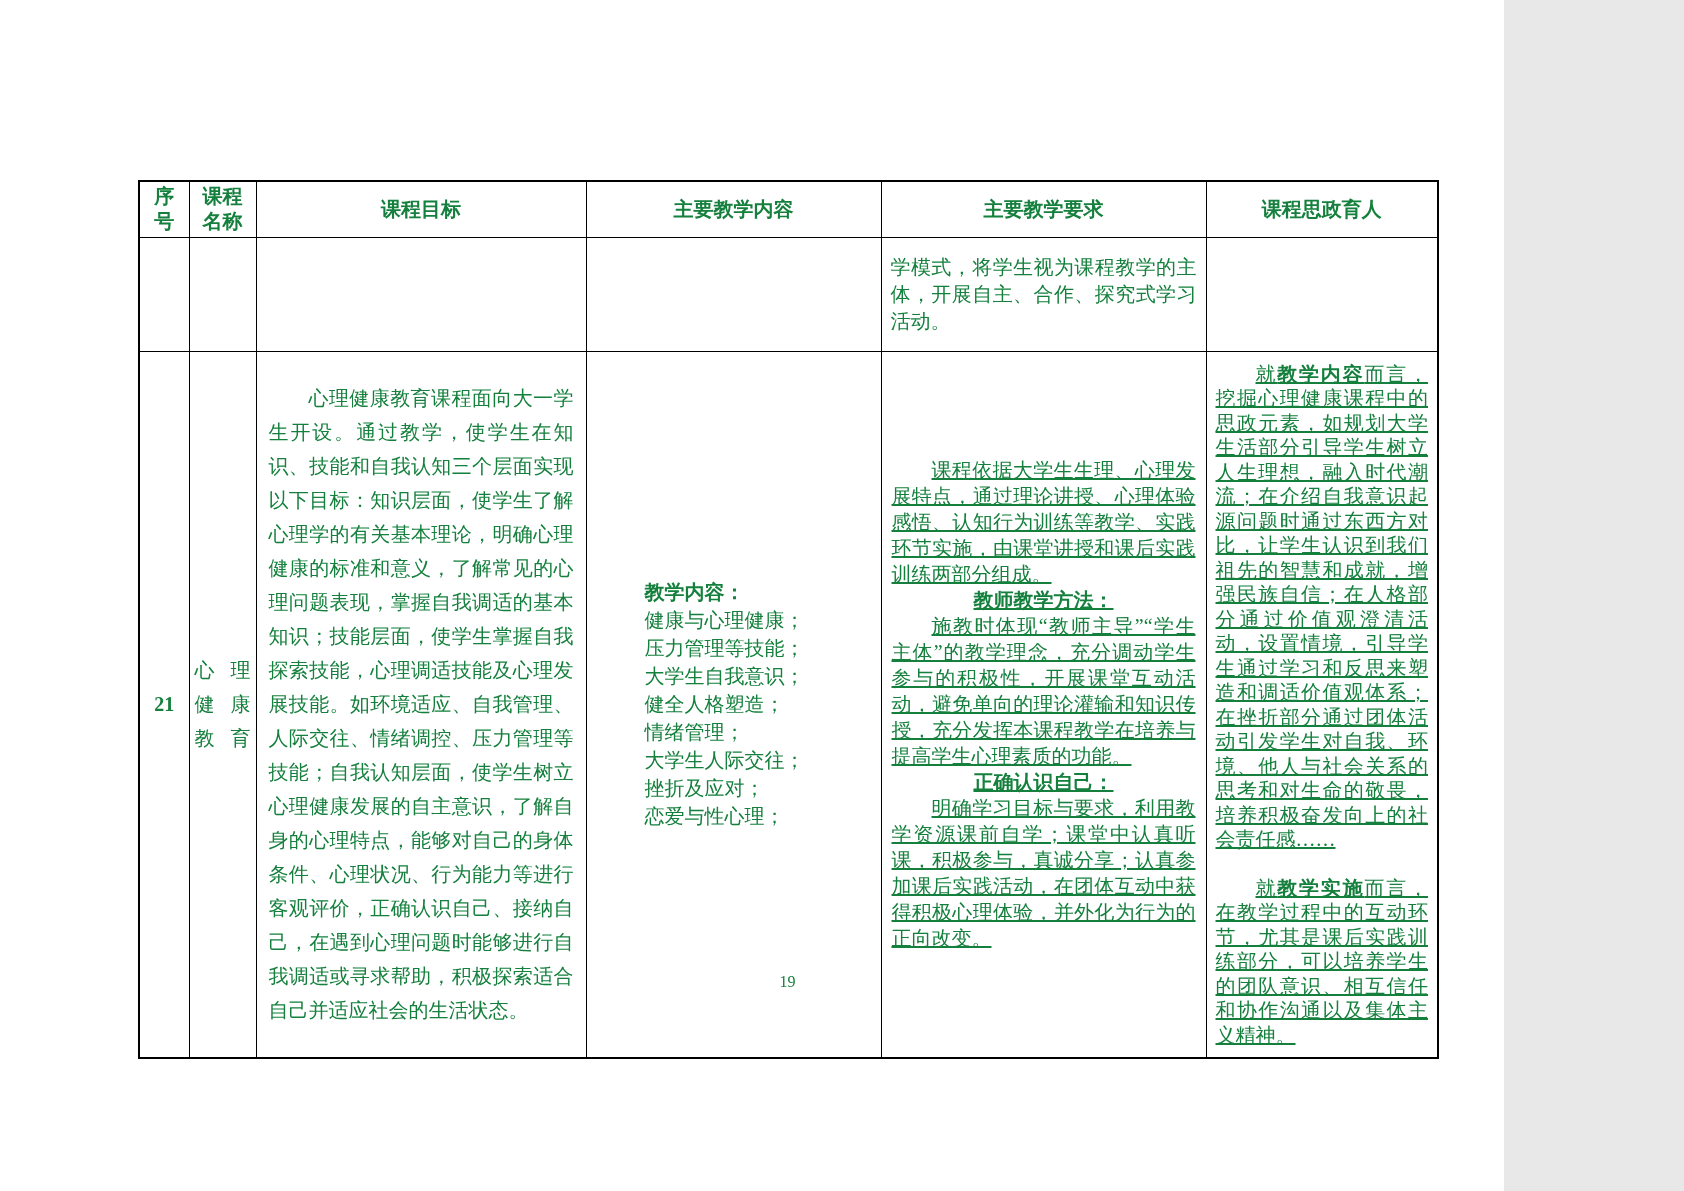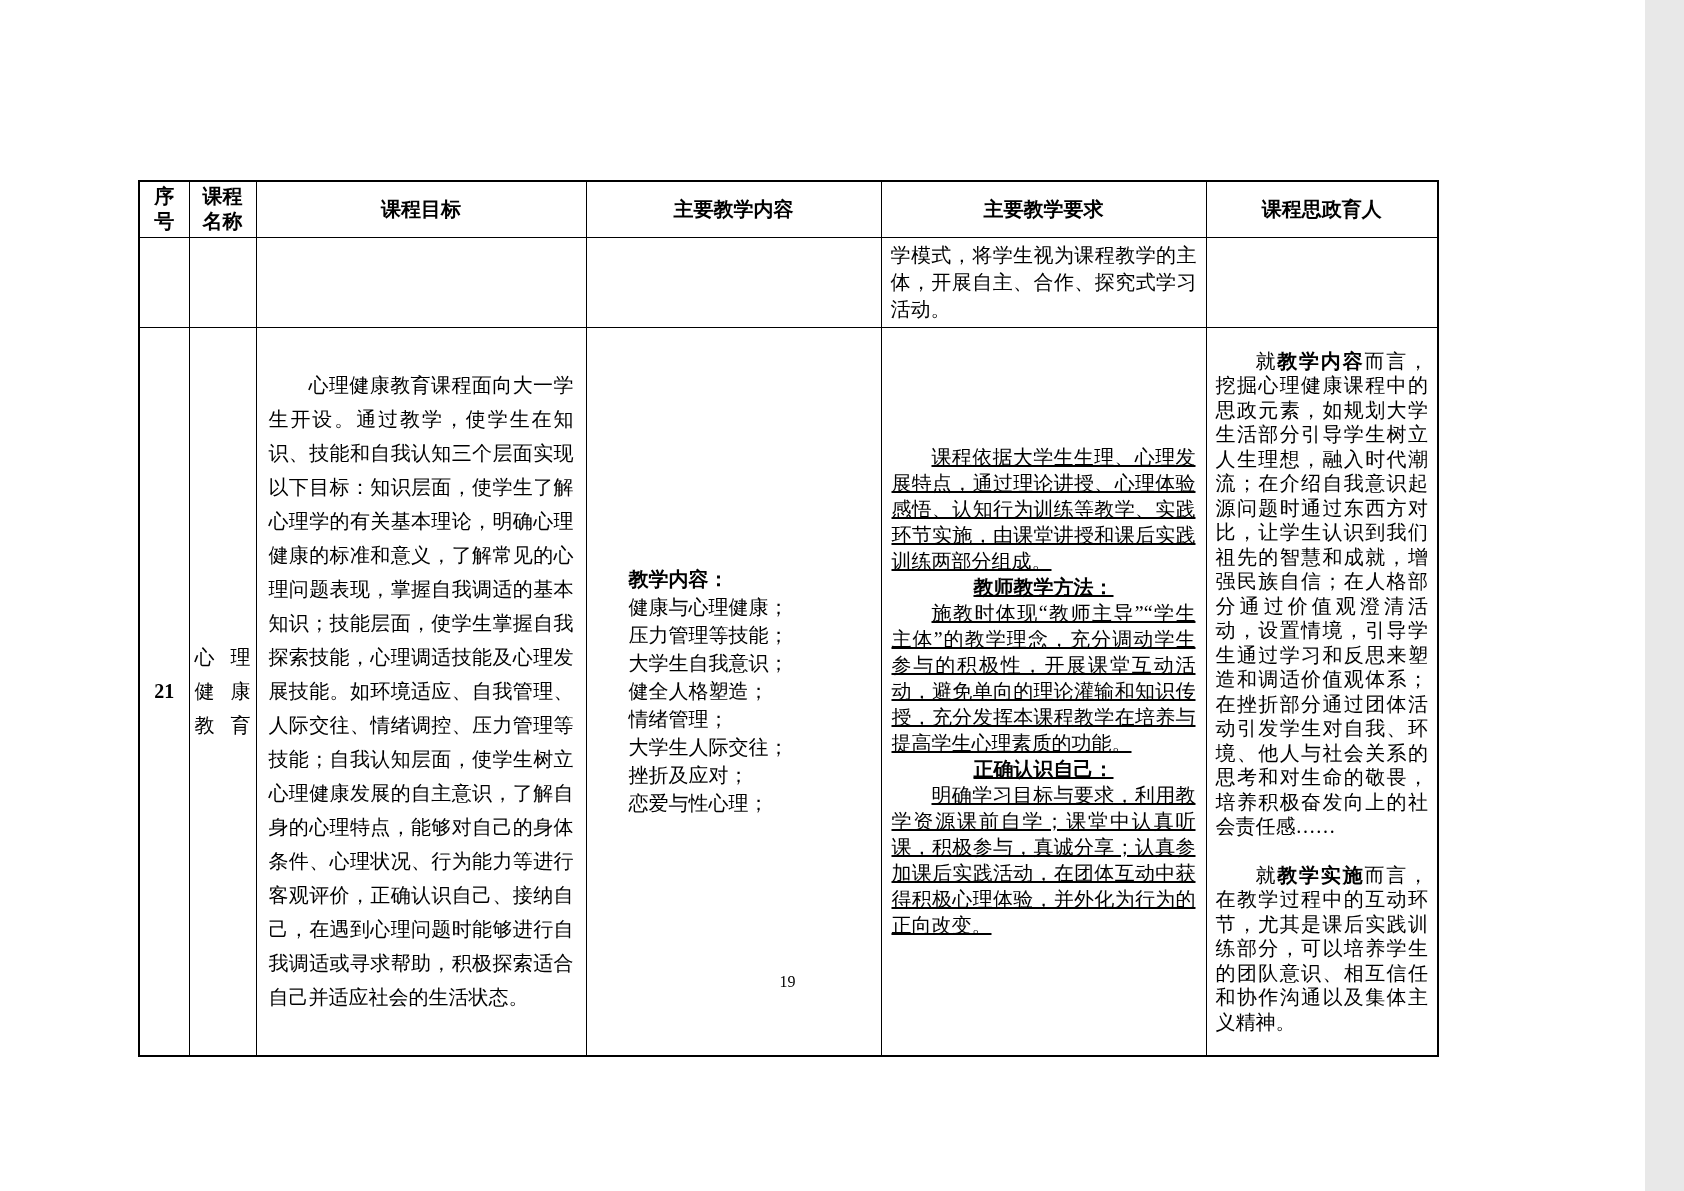--- a/index.html
+++ b/index.html
@@ -1,21 +1,21 @@
 <!DOCTYPE html>
 <html><head>
 <meta charset="utf-8">
 <style>
   html,body { margin:0; padding:0; background:#e8e8e8; }
   .page {
     position:relative;
-    width:1645px; height:1191px;
+    width:1504px; height:1191px;
     background:#ffffff;
     font-family:"Liberation Serif","DejaVu Serif",serif;
-    color:#000000;
+    color:#15803d;
     overflow:hidden;
   }
   table.course {
     position:absolute; left:138px; top:180px;
     width:1299px;
     border-collapse:collapse;
     table-layout:fixed;
   }
   table.course, table.course td, table.course th {
     border:1.5px solid #000;
@@ -37,31 +37,31 @@
     width:56px; margin:0 auto;
     text-align:justify; text-align-last:justify;
     line-height:34px;
   }
 
   .objectives {
     margin:6px 12px; text-align:justify; text-justify:inter-character;
     line-height:34px; text-indent:2em;
   }
 
-  .content-block { padding-left:42px; line-height:28px; }
+  .content-block { padding-left:58px; line-height:28px; }
   .content-heading { font-weight:bold; }
 
   td.req-cell { padding:19px 10px;text-decoration:underline; }
   td.req-cell p { margin:0; text-align:justify; text-justify:inter-character; line-height:26px; text-indent:2em; }
   td.req-cell p.req-heading { font-weight:bold; text-align:center; text-indent:0; }
 
-  td.carry-cell { vertical-align:top; padding:4px 9px; }
+  td.carry-cell { vertical-align:top; padding:16px 9px; }
   td.carry-cell p { margin:0; text-align:justify; text-justify:inter-character; line-height:27px; text-indent:0; }
 
-  td.moral-cell { vertical-align:top; padding:21px 9px; }
+  td.moral-cell { vertical-align:top; padding:10px 9px;text-decoration:underline; }
   td.moral-cell p { margin:0; text-align:justify; text-justify:inter-character; line-height:24.5px; text-indent:2em; }
   td.moral-cell p.p2 { margin-top:24px; }
   td.moral-cell b { font-weight:bold; }
 
   .page-num {
     position:absolute; top:973px; left:138px; width:1299px;
     text-align:center; font-size:16px;
   }
 </style>
 </head>

